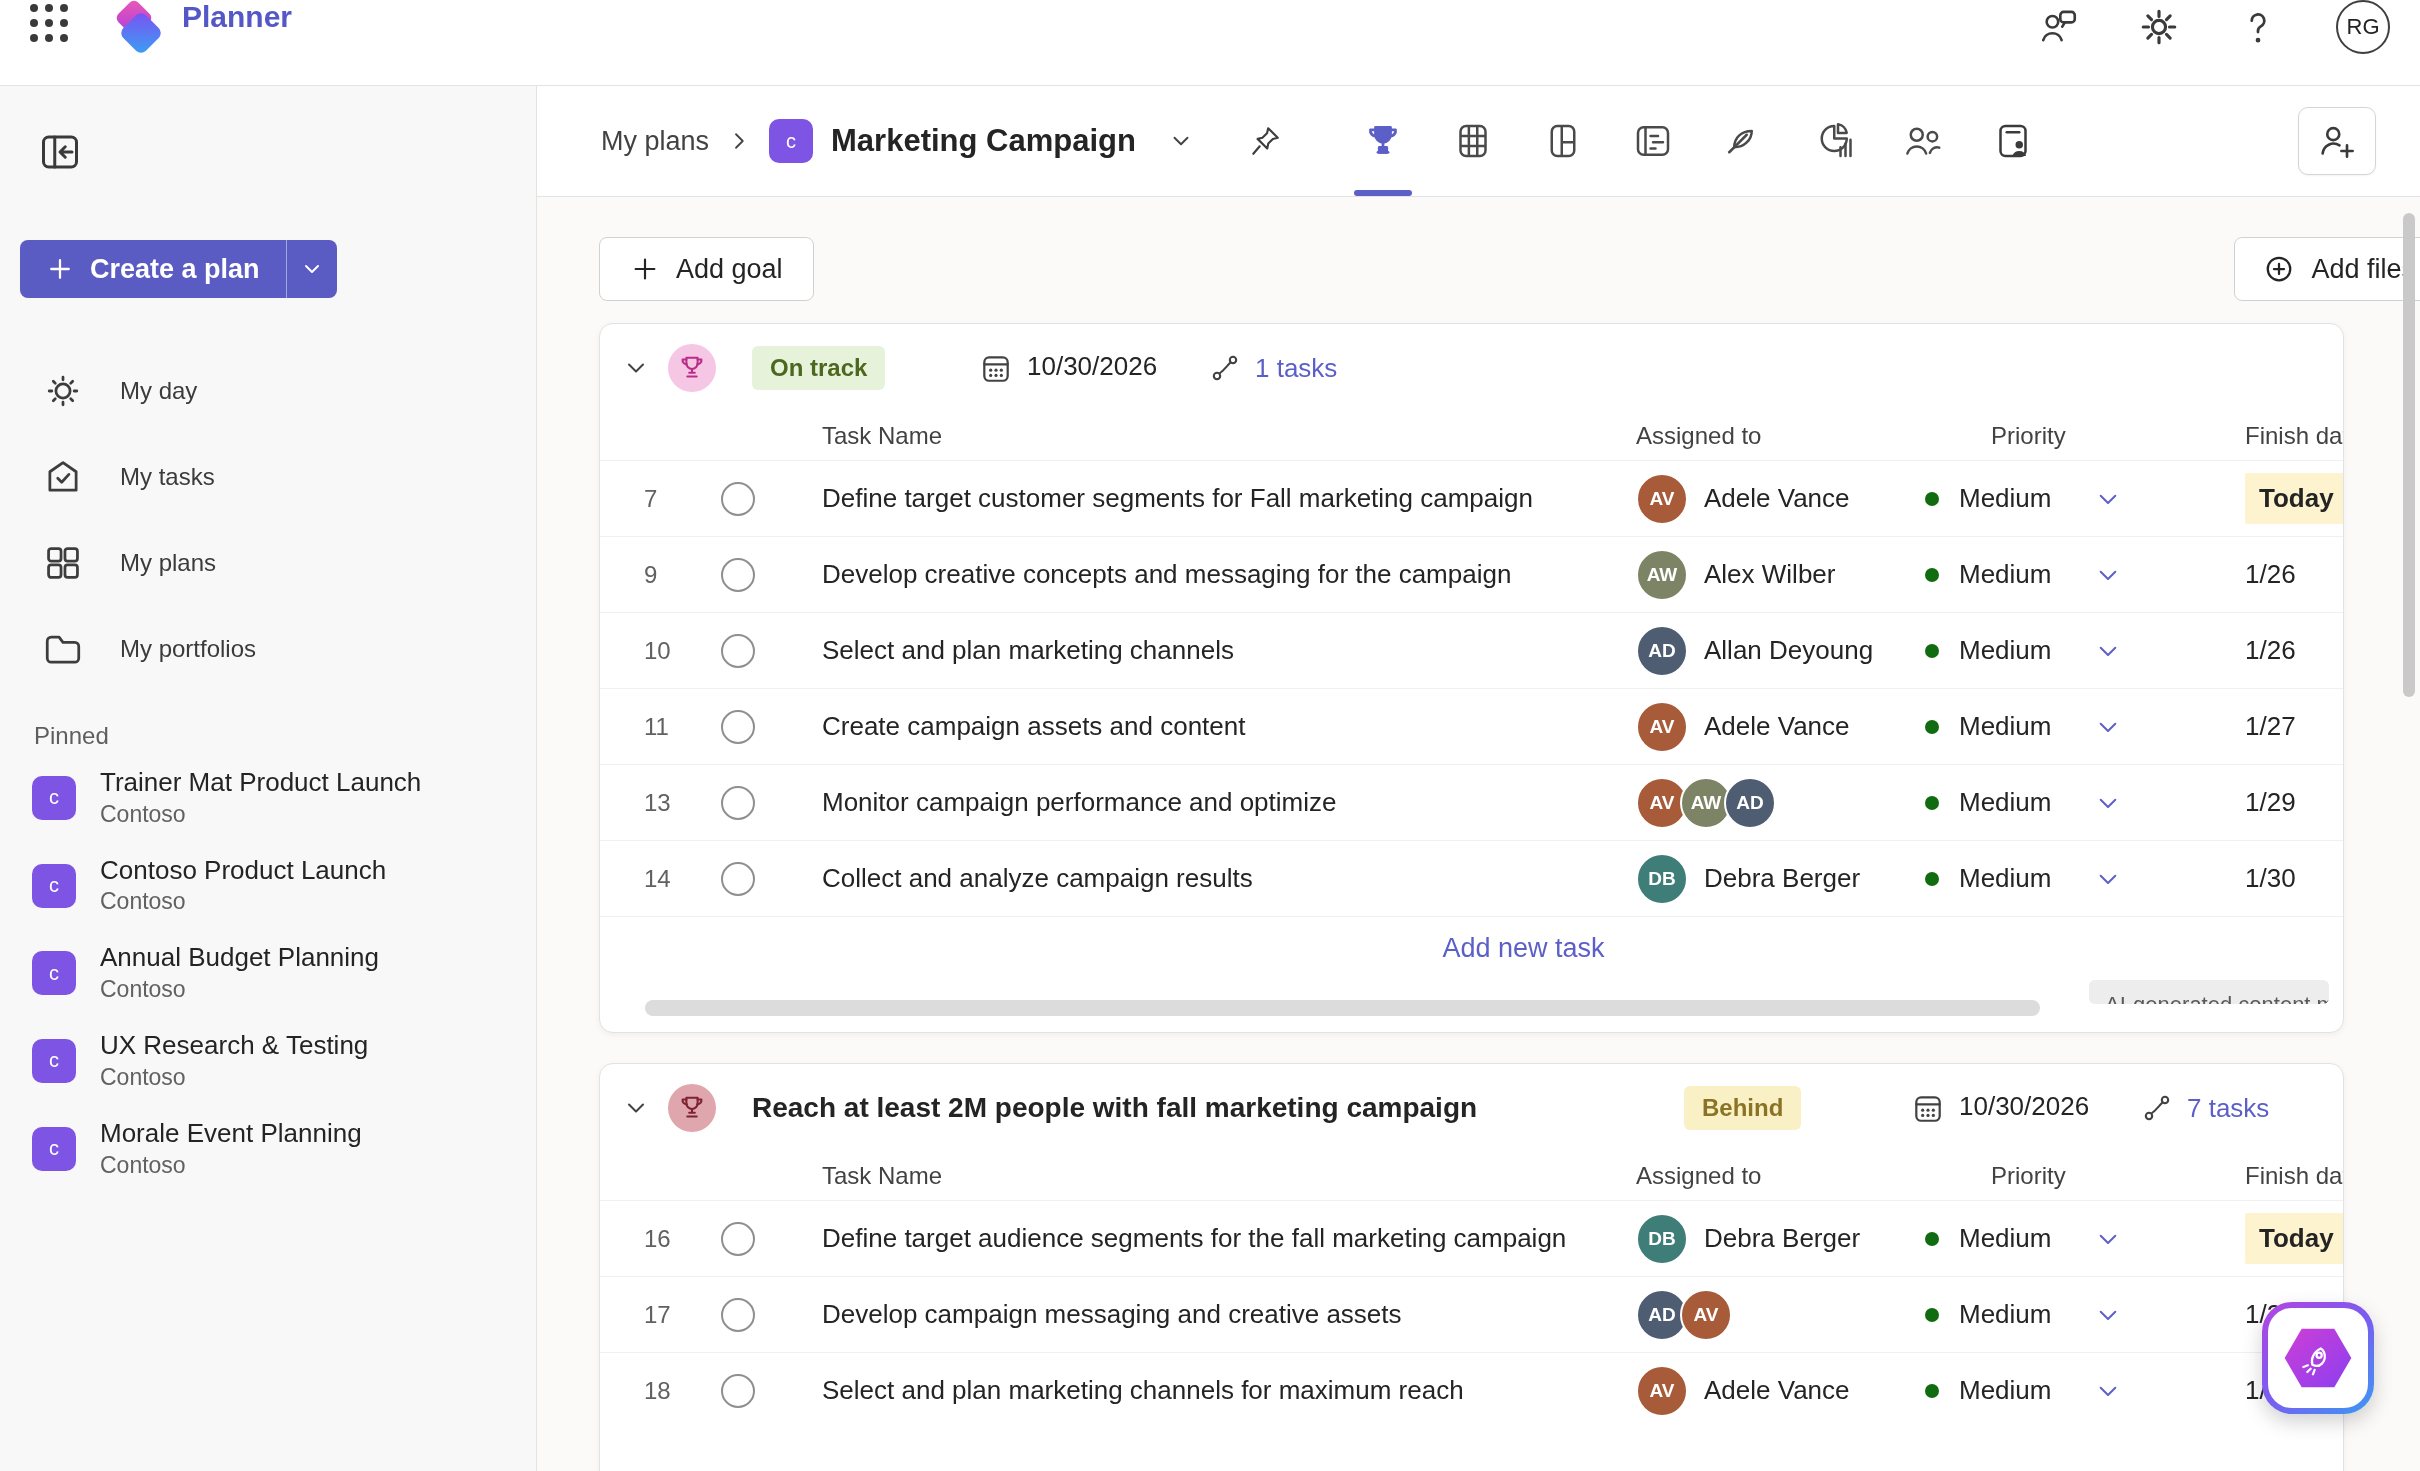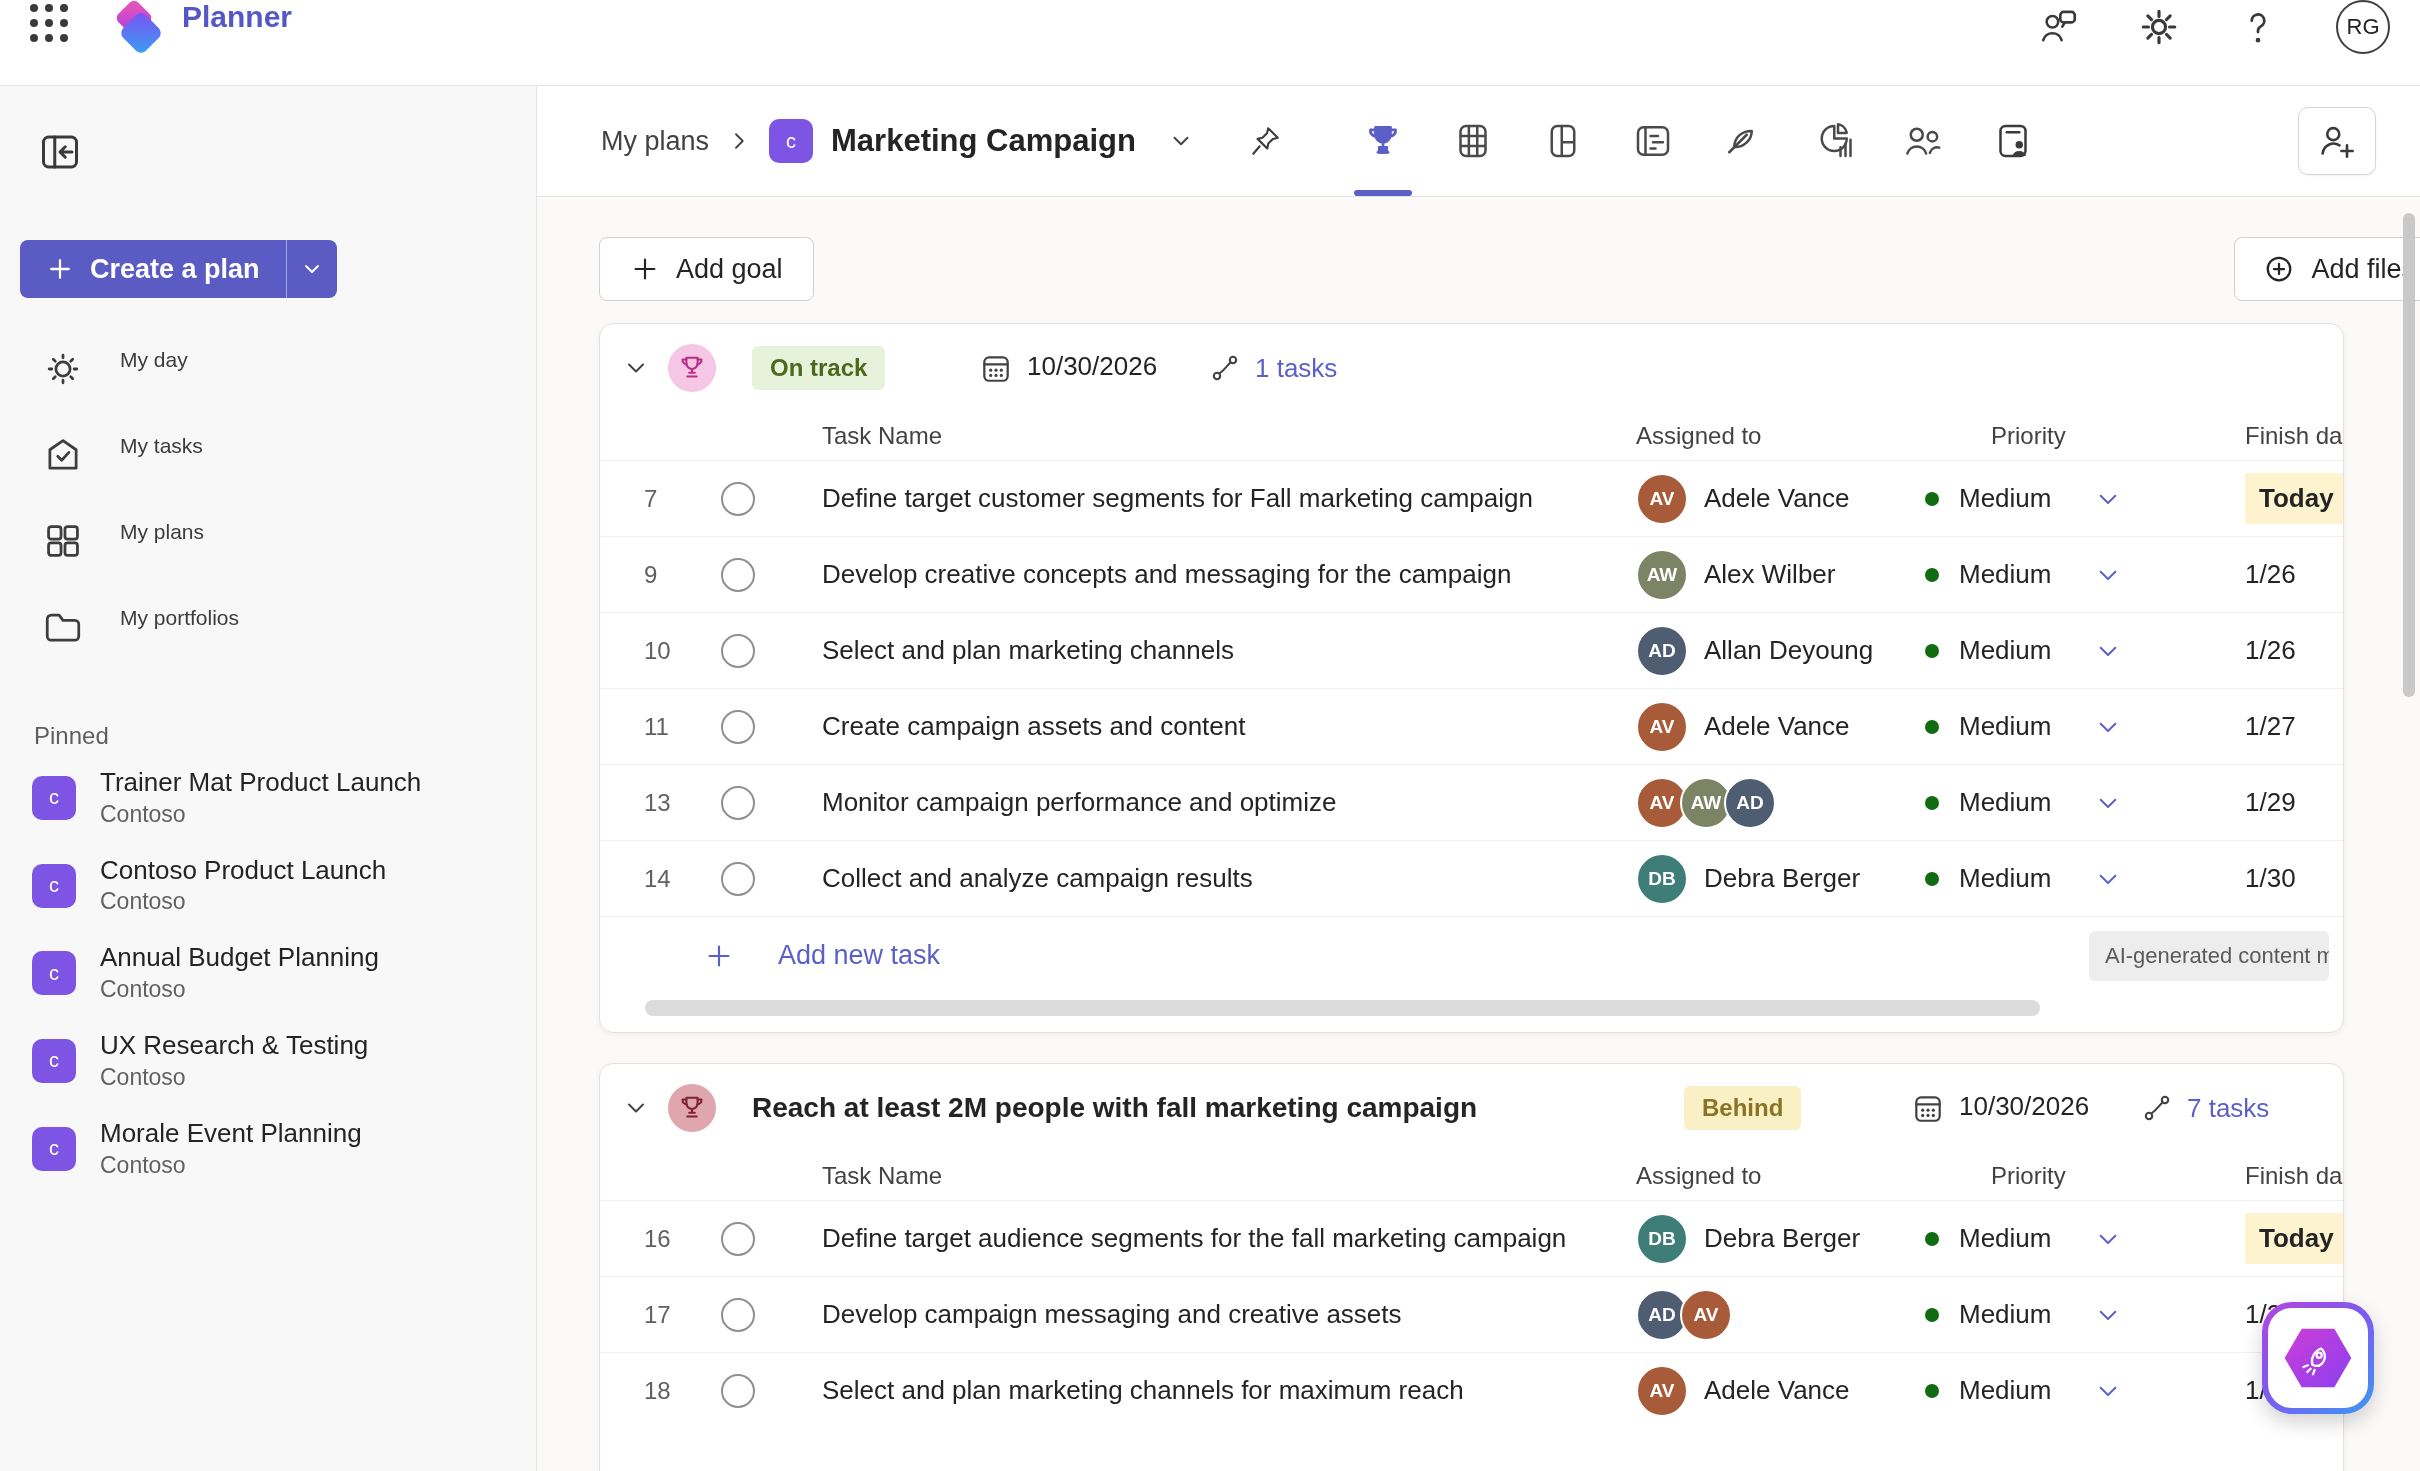--- a/index.html
+++ b/index.html
@@ -20,21 +20,21 @@
   .avatar-self { width:54px; height:54px; border-radius:50%; border:2px solid #3f3f3f; display:flex; align-items:center; justify-content:center; font-size:22px; color:#242424; cursor:pointer; background:#fff; }
 
   
   .shell { display:flex; height:1385px; }
   .sidebar { width:537px; flex-shrink:0; background:#f8f8f8; border-right:1px solid #e3e3e3; overflow:hidden; }
   .collapse-btn { margin:42px 0 0 36px; cursor:pointer; width:48px; height:48px; }
   .create-plan { margin:64px 0 0 20px; display:inline-flex; height:58px; border-radius:8px; background:#5b5bc4; color:#fff; overflow:hidden; cursor:pointer; }
   .cp-main { display:flex; align-items:center; gap:16px; padding:0 26px; font-size:27px; font-weight:600; border-right:1px solid rgba(255,255,255,.45); }
   .cp-caret { width:50px; display:flex; align-items:center; justify-content:center; }
   .nav { margin-top:50px; }
-  .nav-item { display:flex; gap:36px; height:86px; padding-left:42px; font-size:21px; color:#3b3b3b; cursor:pointer; }
+  .nav-item { display:flex; align-items:center; gap:36px; height:86px; padding-left:42px; font-size:24px; color:#3b3b3b; cursor:pointer; }
   .pinned-heading { margin:30px 0 4px 34px; font-size:24px; color:#605e5c; }
   .pin-item { display:flex; align-items:center; gap:24px; padding:12px 0 12px 32px; cursor:pointer; }
   .pin-chip { width:44px; height:44px; border-radius:10px; background:#7d54e4; color:#fff; display:flex; align-items:center; justify-content:center; font-size:20px; flex-shrink:0; }
   .pin-title { font-size:26px; color:#242424; line-height:1.3; }
   .pin-sub { font-size:23px; color:#616161; line-height:1.3; }
 
   
   .main { flex:1; display:flex; flex-direction:column; background:#fbfaf8; overflow:hidden; position:relative; }
   .main-header { height:111px; background:#fff; border-bottom:1px solid #e3e3e3; display:flex; align-items:center; padding:0 44px 0 64px; }
   .breadcrumb { display:flex; align-items:center; gap:18px; }
@@ -83,21 +83,21 @@
   .avatars { display:flex; }
   .avatar { width:52px; height:52px; border-radius:50%; display:flex; align-items:center; justify-content:center; color:#fff; font-size:19px; font-weight:700; border:2px solid #fff; flex-shrink:0; }
   .avatar + .avatar { margin-left:-8px; }
   .aname { margin-left:16px; font-size:26px; white-space:nowrap; }
   .tpriority { display:flex; align-items:center; cursor:pointer; }
   .pdot { width:14px; height:14px; border-radius:50%; background:#116b11; flex-shrink:0; }
   .plabel { margin-left:20px; font-size:26px; }
   .pchev { margin-left:44px; }
   .tfinish { font-size:26px; white-space:nowrap; overflow:hidden; cursor:pointer; }
   .fval.today { display:inline-block; background:#fdf3cf; font-weight:600; padding:10px 16px 10px 14px; border-radius:2px; }
-  .add-row { height:78px; border-top:1px solid #f0f0f0; display:flex; align-items:center; padding-left:104px; gap:44px; }
+  .add-row { height:78px; border-top:1px solid #f0f0f0; display:flex; align-items:center; padding-left:104px; gap:16px;flex-direction:column; }
   .add-task-label { font-size:27px; color:#5b5fc7; cursor:pointer; }
   .ai-pill { margin-left:auto; margin-right:14px; width:240px; overflow:hidden; white-space:nowrap; background:#ededed; color:#5a5a5a; font-size:22px; padding:12px 16px; border-radius:6px; }
   .hscroll-zone { height:38px; position:relative; }
   .hscroll-thumb { position:absolute; left:45px; top:6px; width:1395px; height:16px; border-radius:8px; background:#dcdcdc; cursor:pointer; }
   .card-behind { height:470px; }
 
   
   .fab { position:absolute; right:46px; bottom:57px; width:112px; height:112px; border-radius:30px; border:6px solid transparent;
          background:linear-gradient(#fff,#fff) padding-box, linear-gradient(140deg,#b445e0 0%,#7a5cf0 50%,#3a9af2 100%) border-box;
          box-shadow:0 8px 20px rgba(0,0,0,.18); display:flex; align-items:center; justify-content:center; cursor:pointer; z-index:20; }

